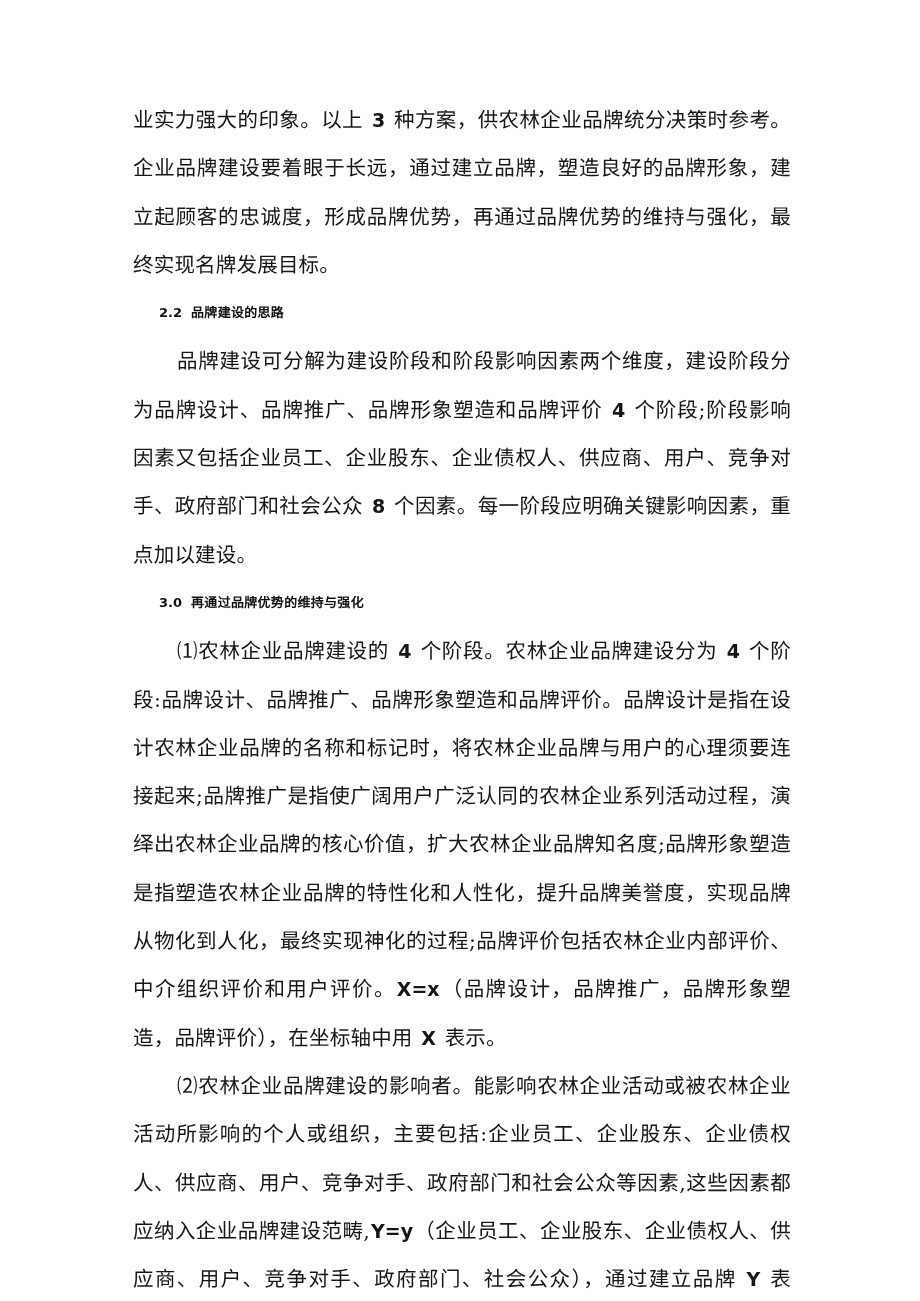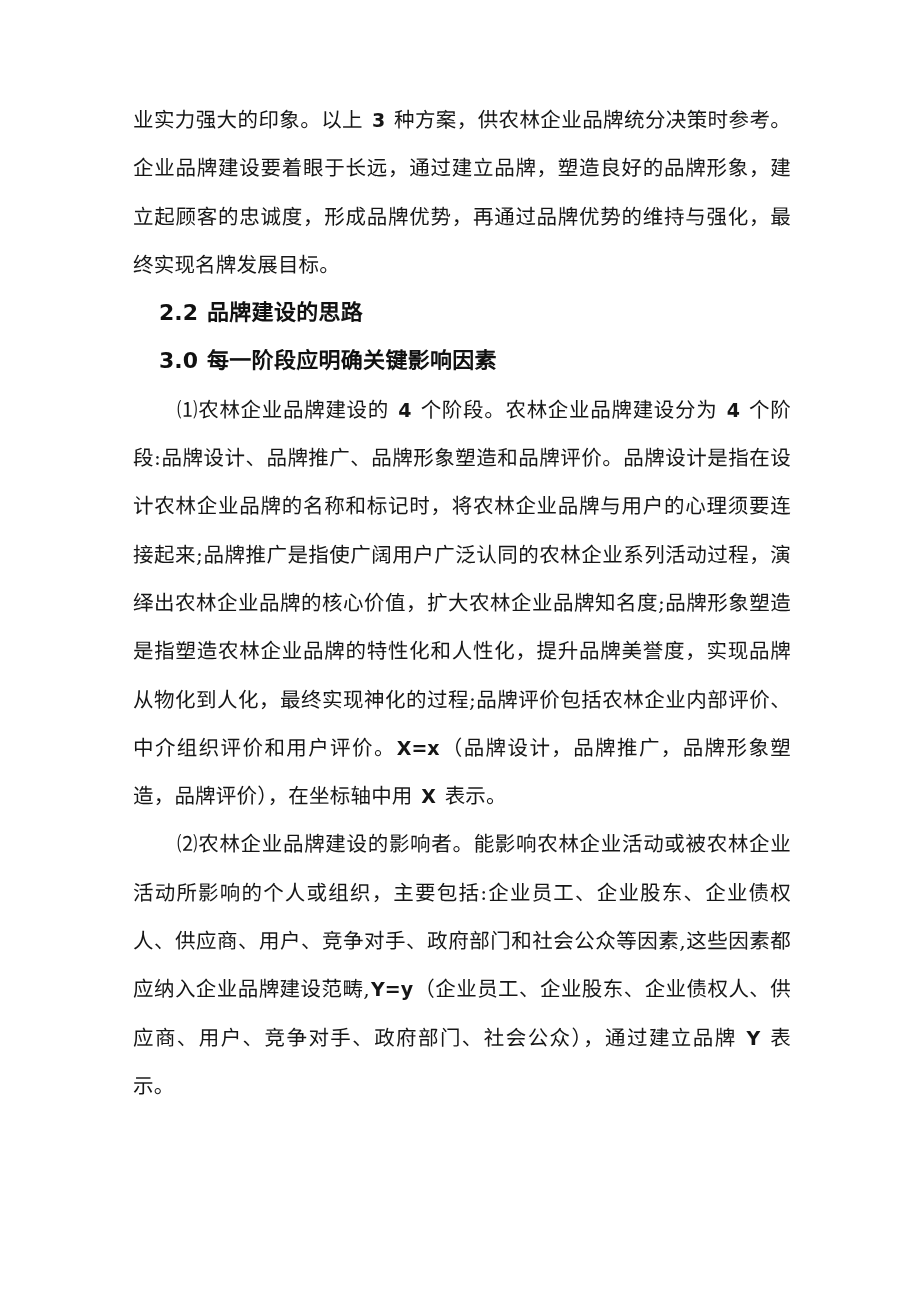--- a/index.html
+++ b/index.html
@@ -48,21 +48,21 @@
   .para.indent {
     text-indent: 44px;
   }
   .para.cont {
     text-indent: 0;
   }
 
   
   .heading {
     margin: 0;
-    font-size: 22px;
+    font-size: 13px;
     line-height: 48.3px;
     text-indent: 26px;
     font-weight: bold;
     text-align: left;
     font-family: "DejaVu Sans", "Liberation Sans", sans-serif;
     color: #111111;
     letter-spacing: 0.3px;
   }
   .heading .hnum {
     font-family: "DejaVu Sans", "Liberation Sans", sans-serif;
@@ -90,21 +90,22 @@
 </head>
 <body>
 
 <div id="page">
   <div id="text-column">
 
     <p class="para cont"><span>业实力强大的印象。以上 </span><span class="lat">3</span><span> 种方案，供农林企业品牌统分决策时参考。企业品牌建设要着眼于长远，通过建立品牌，塑造良好的品牌形象，建立起顾客的忠诚度，形成品牌优势，再通过品牌优势的维持与强化，最终实现名牌发展目标。</span></p>
 
     <p class="heading"><span class="hnum">2.2</span><span class="htext">品牌建设的思路</span></p>
 
+    <p class="para indent"><span>品牌建设可分解为建设阶段和阶段影响因素两个维度，建设阶段分为品牌设计、品牌推广、品牌形象塑造和品牌评价 </span><span class="lat">4</span><span> 个阶段;阶段影响因素又包括企业员工、企业股东、企业债权人、供应商、用户、竞争对手、政府部门和社会公众 </span><span class="lat">8</span><span> 个因素。每一阶段应明确关键影响因素，重点加以建设。</span></p>
 
-    <p class="heading"><span class="hnum">3.0</span><span class="htext">每一阶段应明确关键影响因素</span></p>
+    <p class="heading"><span class="hnum">3.0</span><span class="htext">再通过品牌优势的维持与强化</span></p>
 
     <p class="para indent"><span>⑴农林企业品牌建设的 </span><span class="lat">4</span><span> 个阶段。农林企业品牌建设分为 </span><span class="lat">4</span><span> 个阶段:品牌设计、品牌推广、品牌形象塑造和品牌评价。品牌设计是指在设计农林企业品牌的名称和标记时，将农林企业品牌与用户的心理须要连接起来;品牌推广是指使广阔用户广泛认同的农林企业系列活动过程，演绎出农林企业品牌的核心价值，扩大农林企业品牌知名度;品牌形象塑造是指塑造农林企业品牌的特性化和人性化，提升品牌美誉度，实现品牌从物化到人化，最终实现神化的过程;品牌评价包括农林企业内部评价、中介组织评价和用户评价。</span><span class="lat tight">X=x</span><span>（品牌设计，品牌推广，品牌形象塑造，品牌评价），在坐标轴中用 </span><span class="lat">X</span><span> 表示。</span></p>
 
     <p class="para indent"><span>⑵农林企业品牌建设的影响者。能影响农林企业活动或被农林企业活动所影响的个人或组织，主要包括:企业员工、企业股东、企业债权人、供应商、用户、竞争对手、政府部门和社会公众等因素,这些因素都应纳入企业品牌建设范畴,</span><span class="lat tight">Y=y</span><span>（企业员工、企业股东、企业债权人、供应商、用户、竞争对手、政府部门、社会公众），通过建立品牌 </span><span class="lat">Y</span><span> 表示。</span></p>
 
   </div>
 </div>
 
 </body></html>

